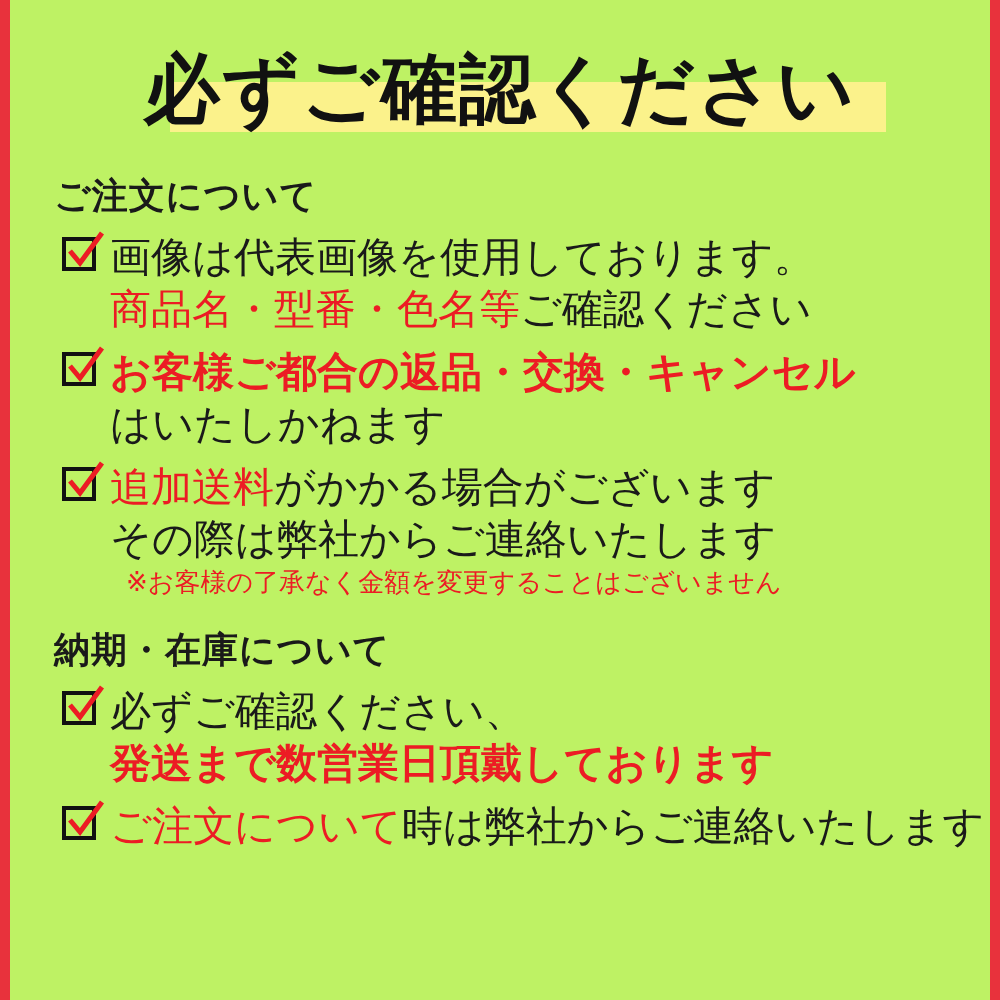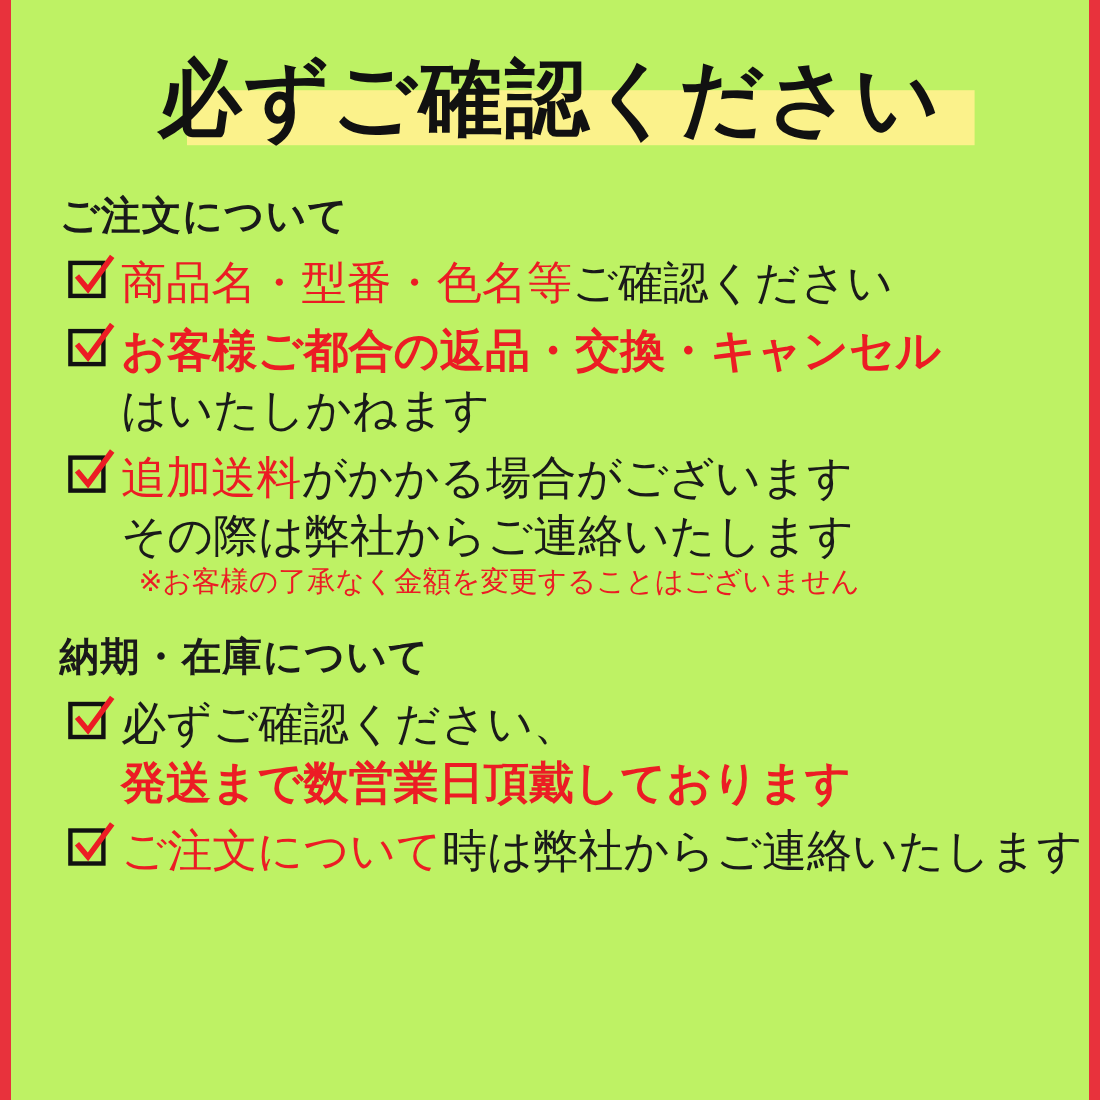--- a/index.html
+++ b/index.html
@@ -162,20 +162,21 @@
     <div class="section-heading">ご注文について</div>
 
     <div class="item">
       <div class="check">
         <div class="box"></div>
         <svg viewBox="0 0 42 42" aria-hidden="true">
             <path d="M6 20 L16 32 L38 2" fill="none" stroke="#ec1c24" stroke-width="5"></path>
           </svg>
       </div>
       <div class="lines">
+        <div class="line bold-black">画像は代表画像を使用しております。</div>
         <div class="line"><span class="red-seg">商品名・型番・色名等</span><span class="black-seg">ご確認ください</span></div>
       </div>
     </div>
 
     <div class="item">
       <div class="check">
         <div class="box"></div>
         <svg viewBox="0 0 42 42" aria-hidden="true">
             <path d="M6 20 L16 32 L38 2" fill="none" stroke="#ec1c24" stroke-width="5"></path>
           </svg>

